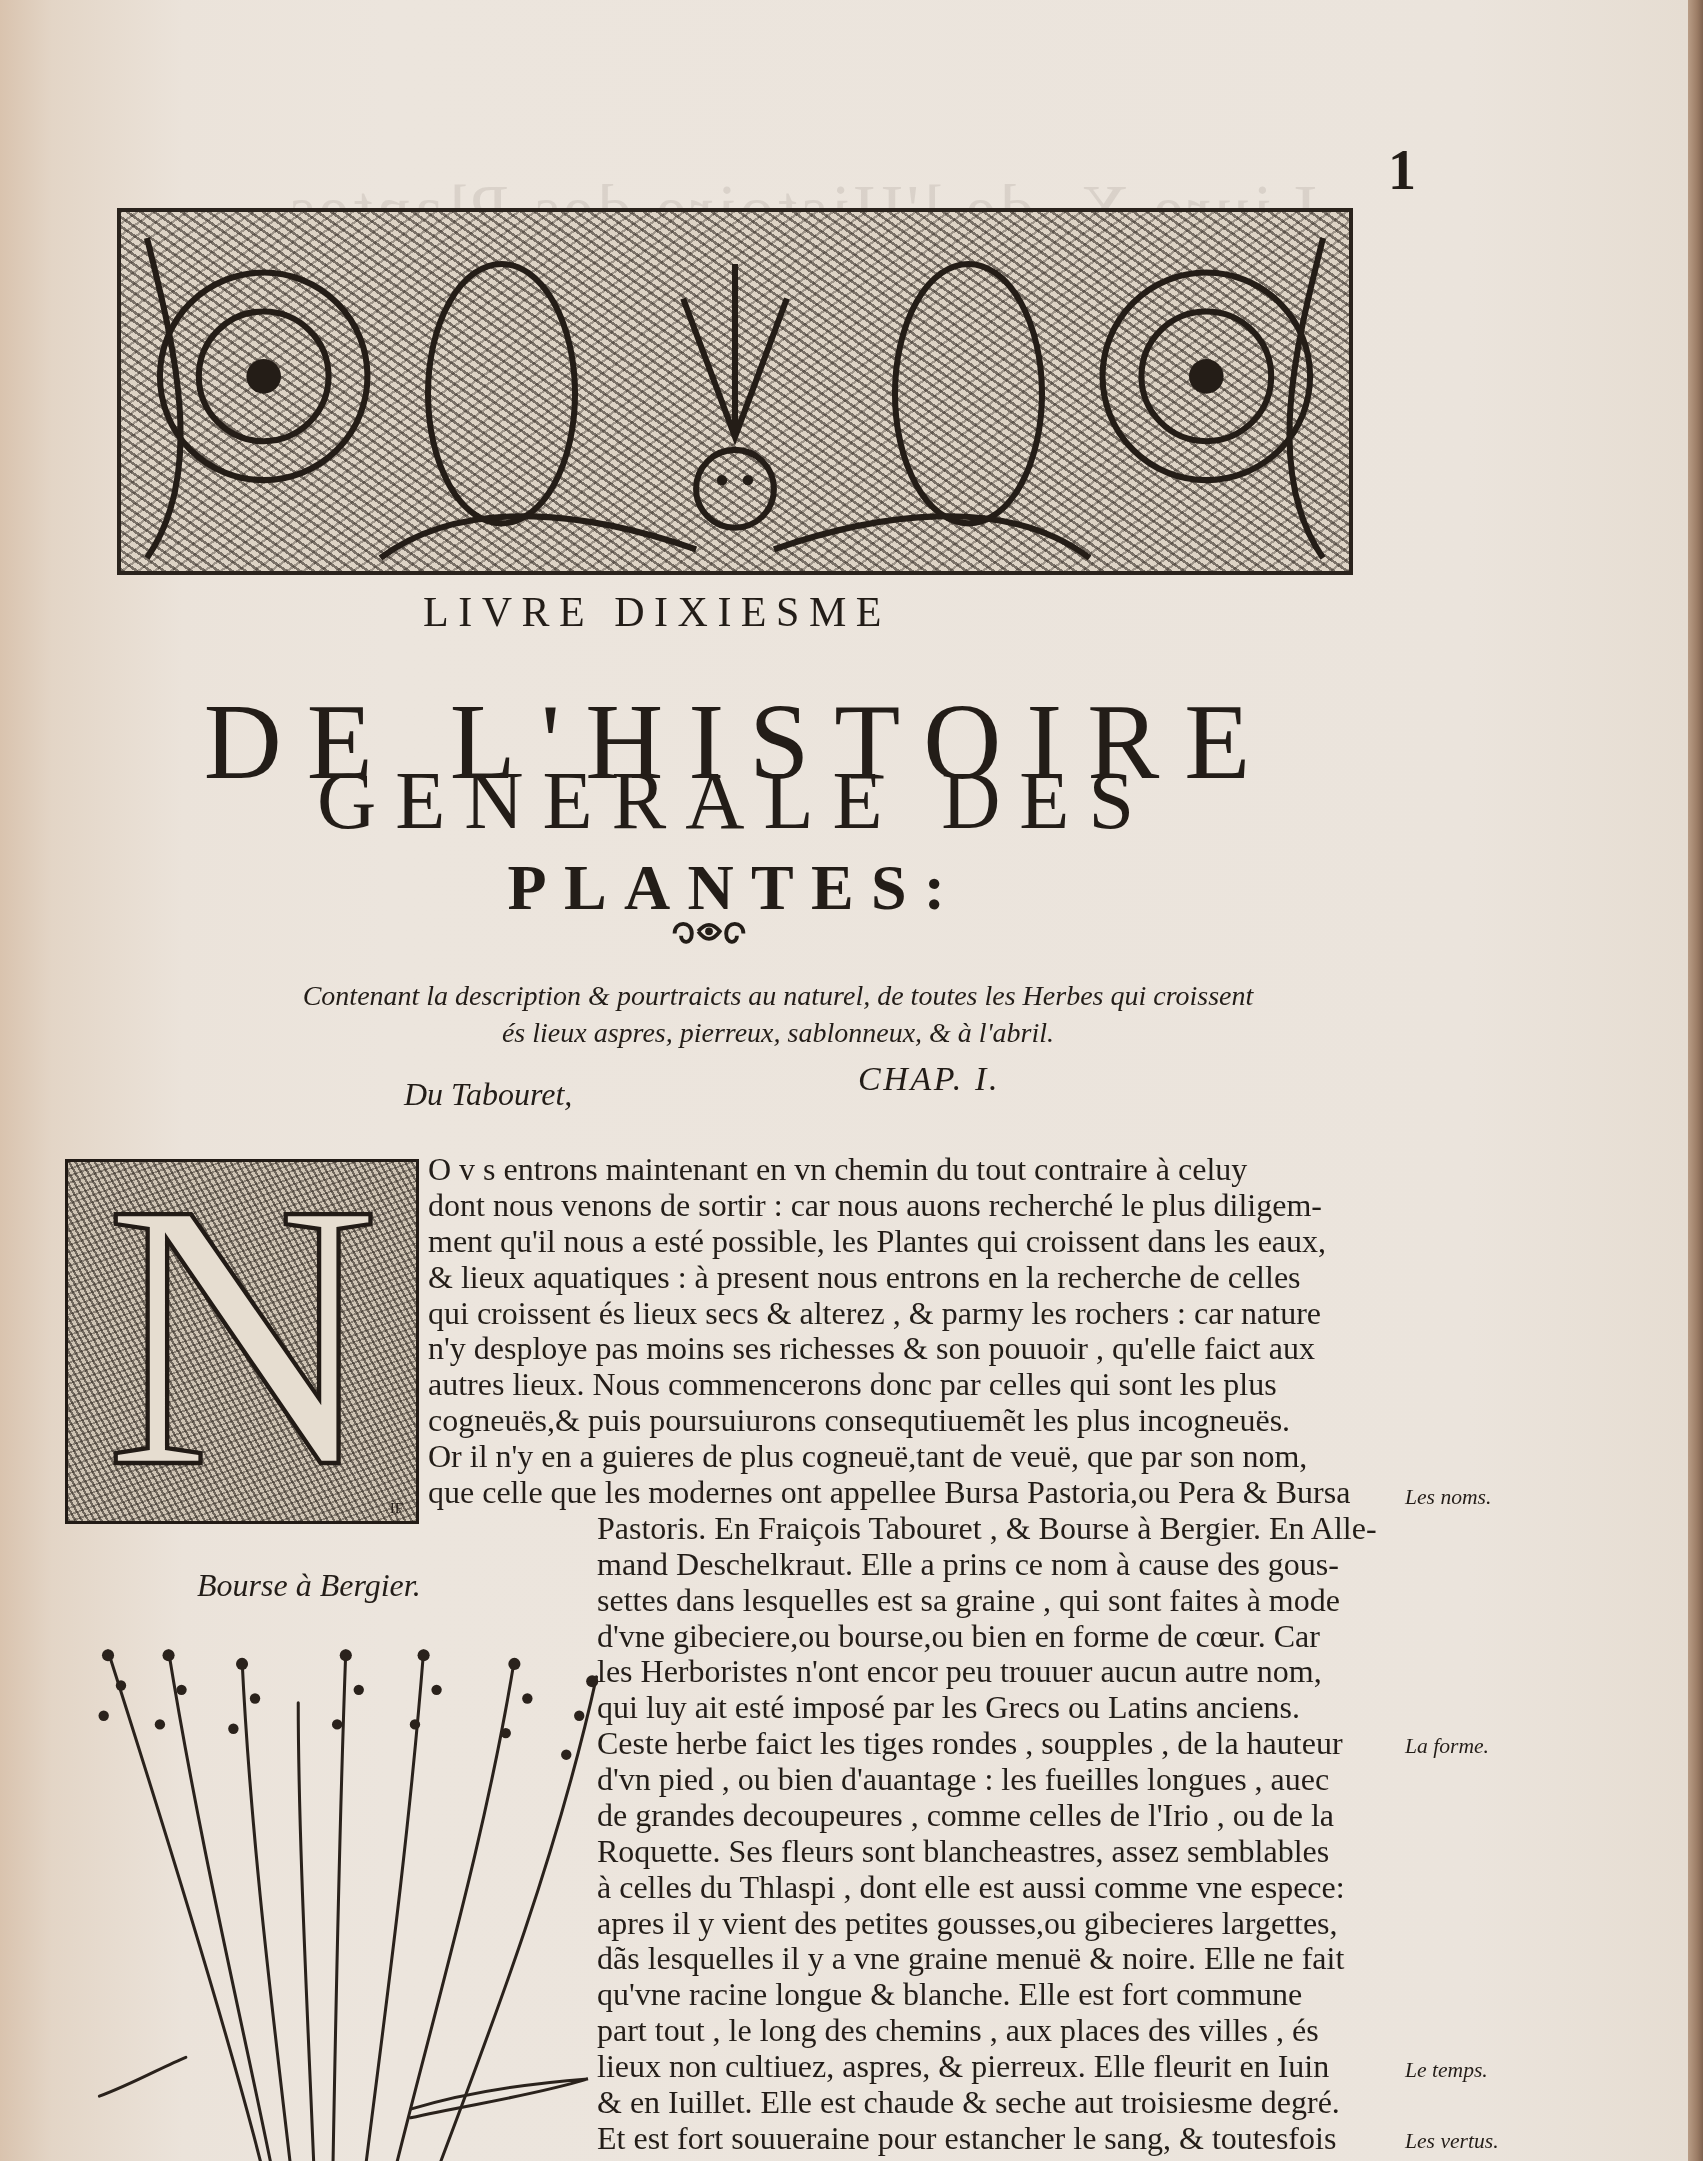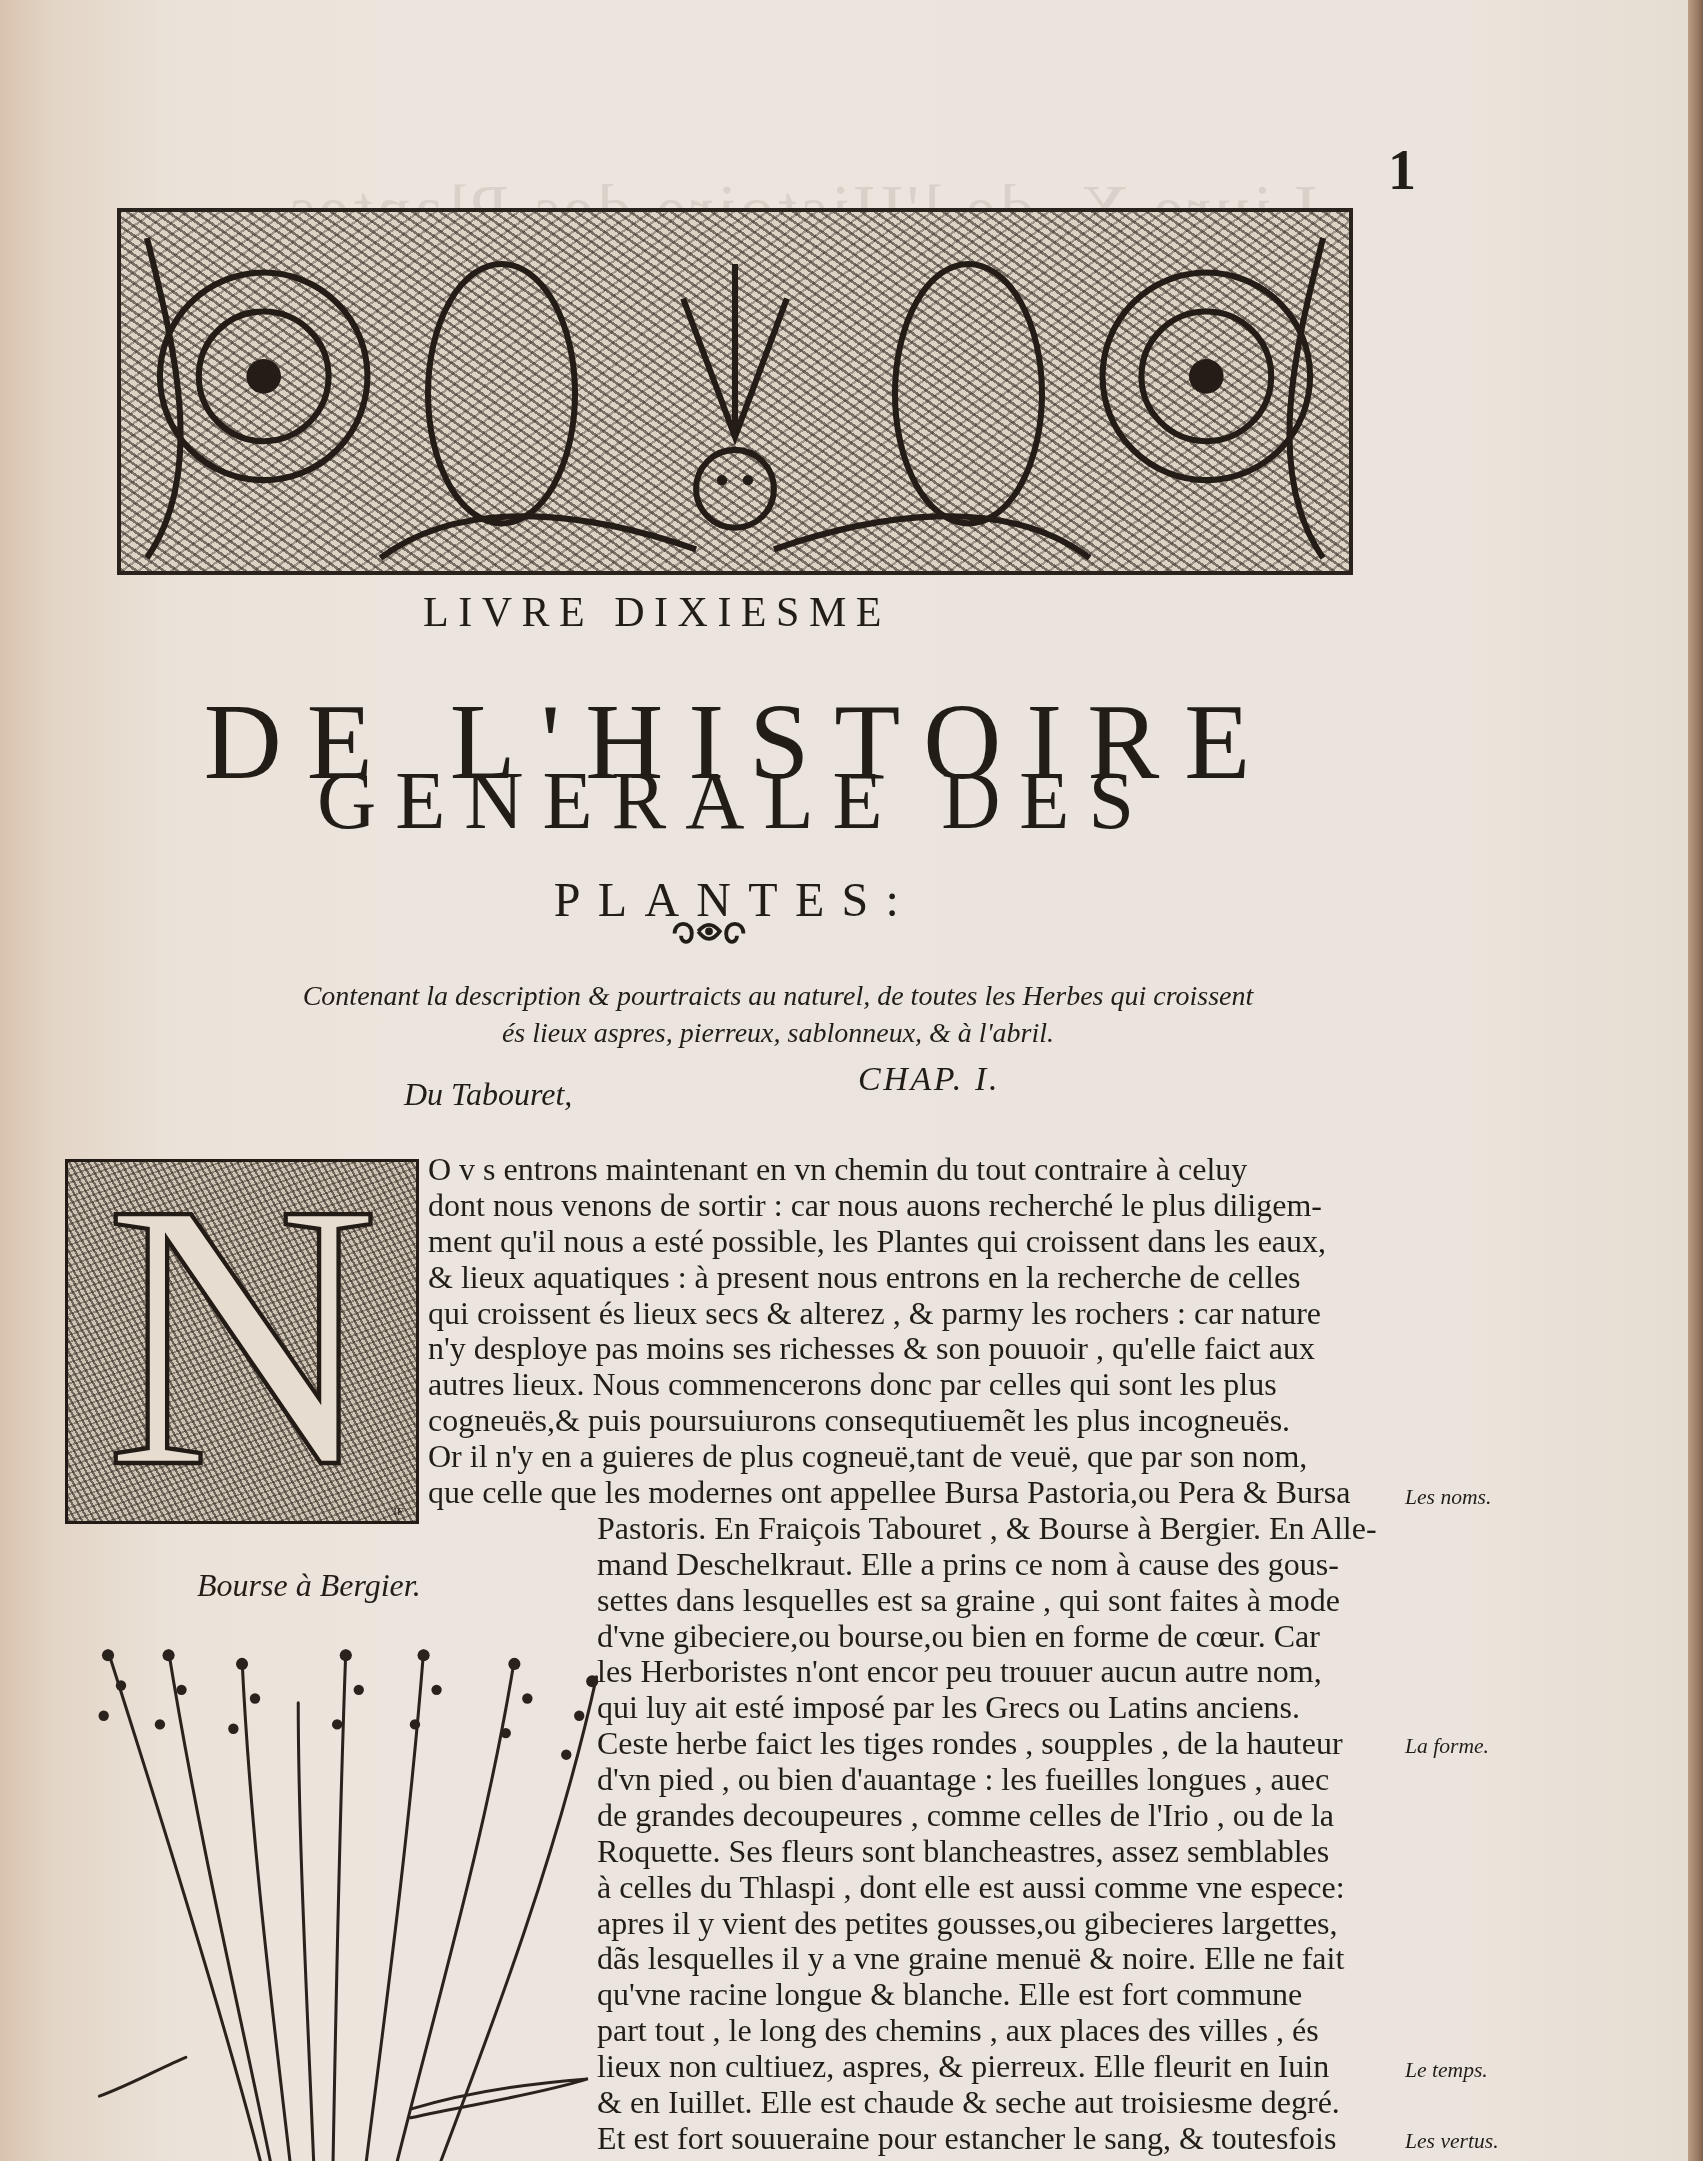--- a/index.html
+++ b/index.html
@@ -33,42 +33,42 @@
       repeating-linear-gradient(35deg, rgba(40,32,26,0.55) 0 2.6px, rgba(0,0,0,0) 2.6px 7.8px),
       repeating-linear-gradient(-35deg, rgba(40,32,26,0.35) 0 2.2px, rgba(0,0,0,0) 2.2px 9.5px),
       #ddd3c5;
     overflow:hidden;
   }
   .headpiece svg { position:absolute; left:0; top:0; }
 
   .book-label { left:0; width:1314px; text-align:center; top:588px; font-size:42px; letter-spacing:9.5px; }
   .title-main { left:117px; width:1245px; top:680px; font-size:108px; letter-spacing:25px; text-align:center; }
   .title-2 { left:0; width:1470px; text-align:center; top:754px; font-size:82px; letter-spacing:19px; }
-  .title-3 { left:0; width:1470px; text-align:center; top:872px; font-size:48px; letter-spacing:17.3px; font-weight:normal; }
+  .title-3 { left:0; width:1470px; text-align:center; top:851px; font-size:64px; letter-spacing:17.3px; font-weight:bold; }
   .fleuron { left:666px; top:914px; width:86px; height:39px; }
   .subtitle { left:173px; width:1210px; text-align:center; font-size:28px; line-height:37px; top:977px; white-space:normal; }
 
   .chapter-subject { left:404px; top:1076px; font-size:32px; }
   .chapter-number { left:858px; top:1060px; font-size:34px; letter-spacing:2.6px; }
 
   .dropcap {
     left:65px; top:1159px; width:354px; height:365px;
     border:3.9px solid #221b16; box-sizing:border-box;
     background:
       repeating-linear-gradient(60deg, rgba(35,28,22,0.55) 0 2.2px, rgba(0,0,0,0) 2.2px 5.6px),
       repeating-linear-gradient(-20deg, rgba(35,28,22,0.4) 0 1.7px, rgba(0,0,0,0) 1.7px 6.5px),
       #cfc4b4;
   }
   .dropcap-letter {
     position:absolute; left:0; top:0; width:100%; height:100%;
     font-family:"Liberation Serif","DejaVu Serif",serif;
     font-size:380px; line-height:346px; text-align:center;
     color:#e6ddd0; -webkit-text-stroke:4.3px #221b16;
   }
-  .dropcap-mark { position:absolute; right:13px; bottom:4.3px; font-size:11px; color:#221b16; }
+  .dropcap-mark { position:absolute; right:13px; bottom:4.3px; font-size:15px; color:#221b16; }
 
   .body-line { font-family:"Liberation Serif","DejaVu Serif",serif; font-size:32px; line-height:35px;text-align:right; }
   .margin-note { font-family:"Liberation Serif","DejaVu Serif",serif; font-style:italic; font-size:21.6px; left:1405px; }
 
   .fig-caption { left:197px; top:1567px; font-size:32px; }
 
   .plant { left:56px; top:1625px; width:545px; height:977px; }
 
   .bleed { color:rgba(60,50,40,0.10); font-size:69px; left:285px; top:171px; transform:scaleX(-1); letter-spacing:3.5px; }
 </style>

